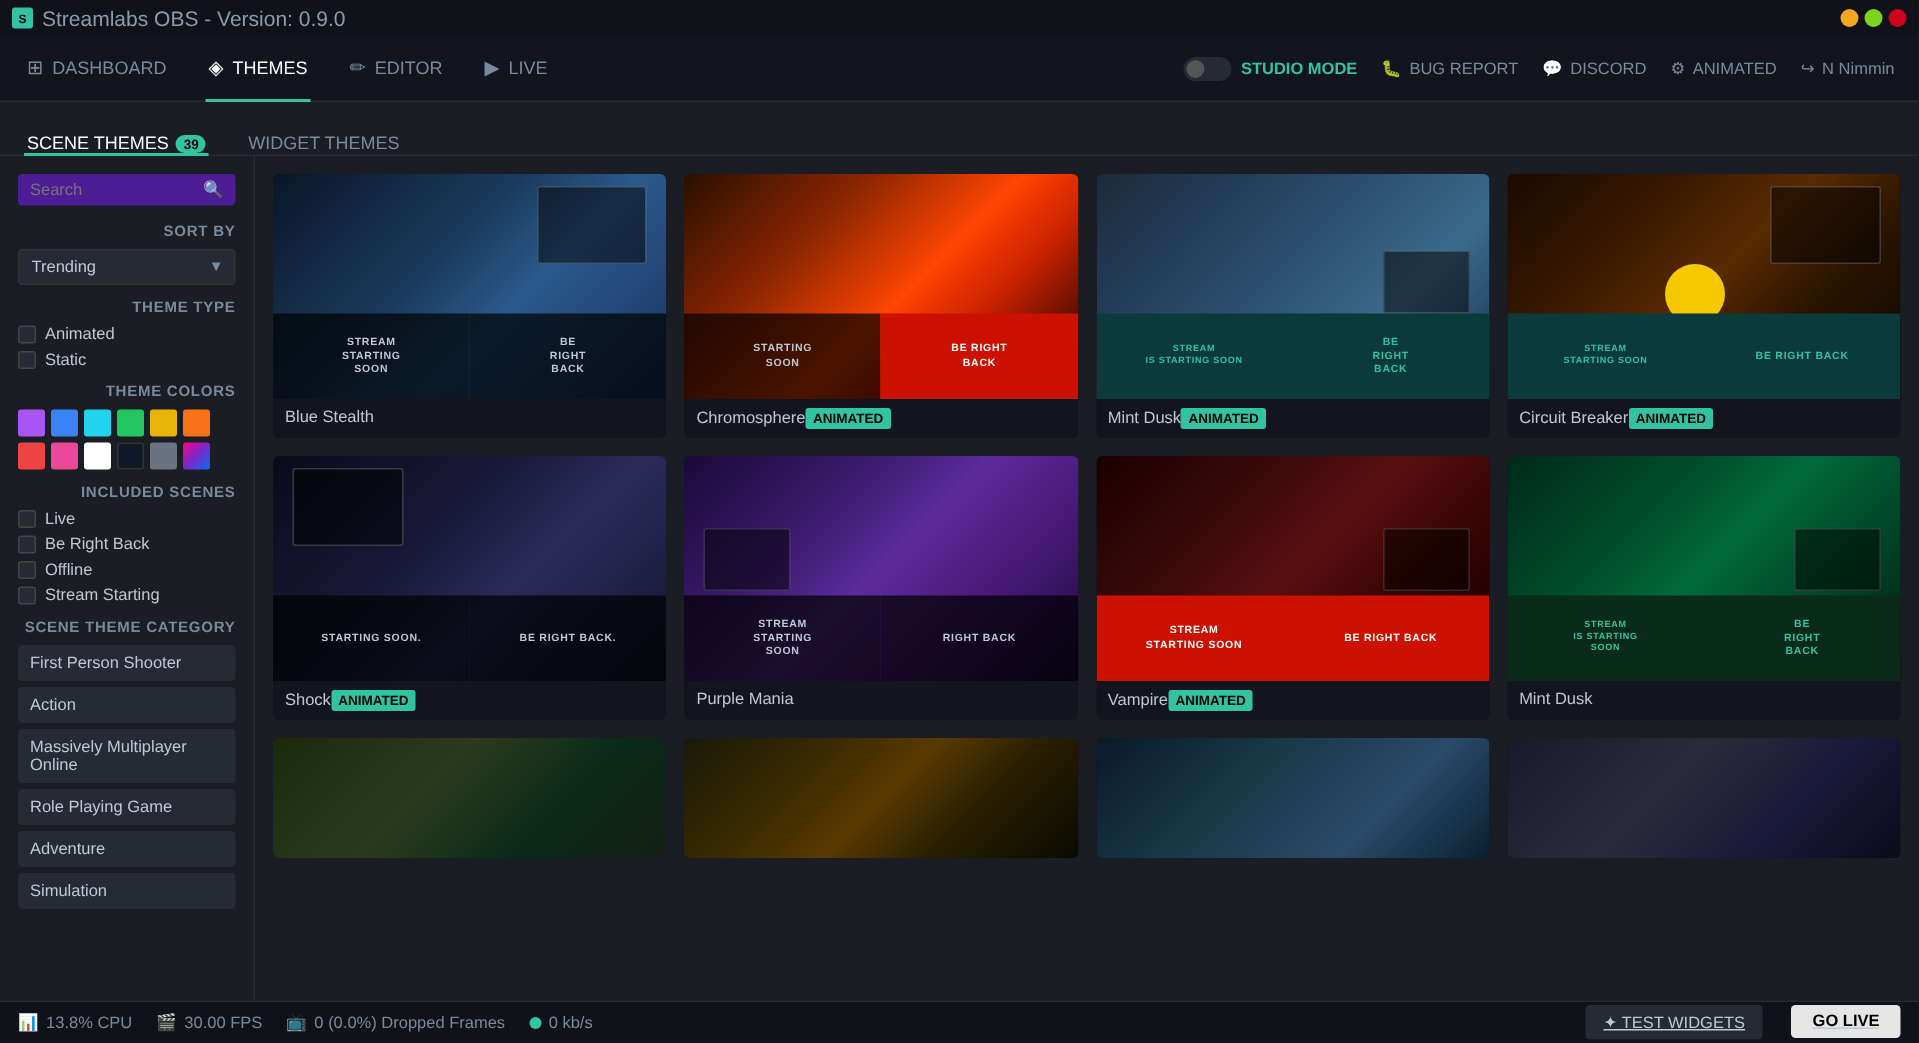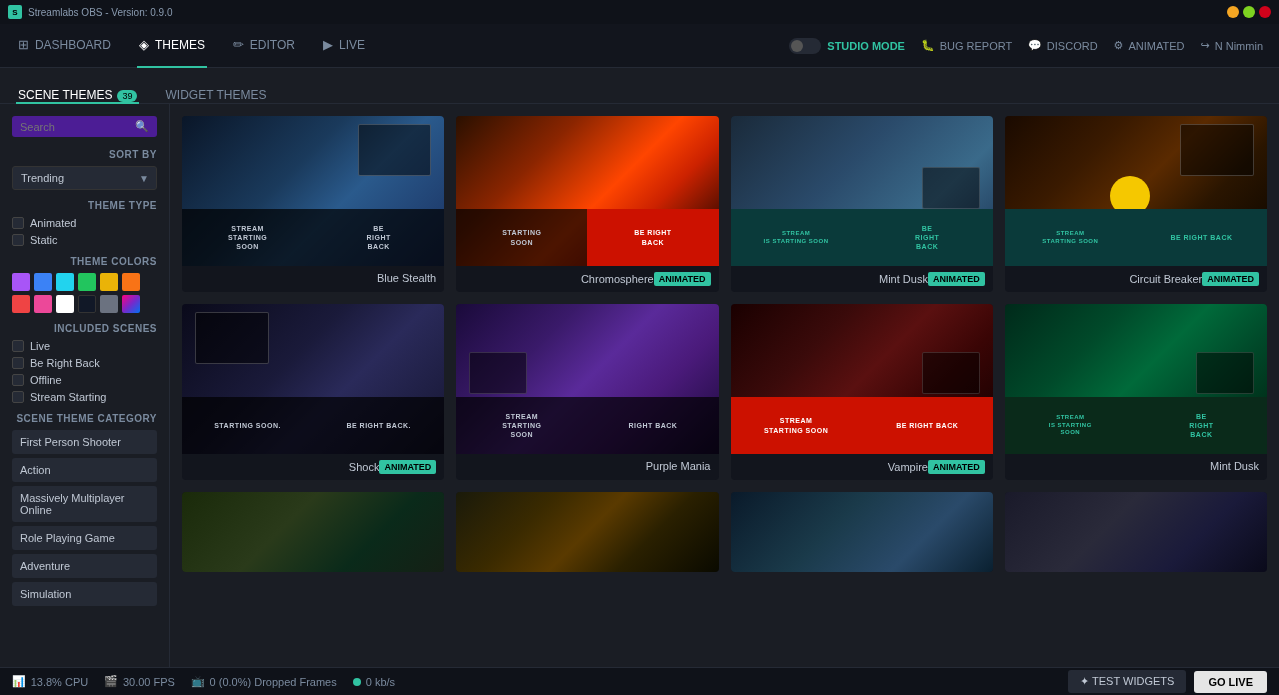--- a/index.html
+++ b/index.html
@@ -22,21 +22,21 @@
       padding: 0 8px;
       gap: 6px;
     }
     .title-bar-icon {
       width: 14px; height: 14px;
       background: #31c3a2;
       border-radius: 2px;
       display: flex; align-items: center; justify-content: center;
       font-size: 8px; color: #000; font-weight: bold;
     }
-    .title-bar-text { font-size: 10px; color: #8a9bb0; flex: 1; }
+    .title-bar-text { font-size: 14px; color: #8a9bb0; flex: 1; }
     .title-bar-controls { display: flex; gap: 4px; }
     .title-bar-btn {
       width: 12px; height: 12px; border-radius: 50%;
       cursor: pointer;
     }
     .tb-min { background: #f5a623; }
     .tb-max { background: #7ed321; }
     .tb-close { background: #d0021b; }
 
     
@@ -95,21 +95,21 @@
     }
     .sub-tab {
       color: #7a8a9e; font-size: 12px; cursor: pointer;
       height: 36px; display: flex; align-items: flex-end;
       border-bottom: 2px solid transparent;
       padding: 0 2px;
     }
     .sub-tab.active { color: #fff; border-bottom: 2px solid #31c3a2; }
     .badge {
       background: #31c3a2; color: #000;
-      font-size: 9px; font-weight: normal;
+      font-size: 9px; font-weight: bold;
       border-radius: 8px; padding: 1px 5px;
       margin-left: 5px;
     }
 
     
     .main-layout {
       display: flex;
       height: calc(695px - 24px - 44px - 36px - 28px);
     }
 
@@ -198,23 +198,22 @@
     }
 
     .theme-preview {
       width: 100%; height: 150px;
       background: #252a35;
       overflow: hidden;
       position: relative;
     }
 
     .theme-footer {
-      display: flex; align-items: center; justify-content: flex-end;
+      display: flex; align-items: center; justify-content: flex-start;
       padding: 6px 8px;
-      margin-left: 16px;
     }
     .theme-name { font-size: 11px; color: #c0c8d4; }
     .animated-badge {
       background: #31c3a2; color: #000;
       font-size: 9px; font-weight: bold;
       border-radius: 2px; padding: 2px 5px;
     }
 
     
     .status-bar {
@@ -236,21 +235,21 @@
       background: #e5e5e5; color: #000;
       font-size: 11px; font-weight: bold;
       padding: 5px 14px; border-radius: 3px;
       cursor: pointer; border: none;
     }
     .test-widgets-btn {
       background: #252a35; color: #c0c8d4;
       font-size: 11px; padding: 5px 12px;
       border-radius: 3px; cursor: pointer; border: none;
     }
-    .status-bar-right { margin-left: auto; display: flex; gap: 8px; align-items: flex-end; }
+    .status-bar-right { margin-left: auto; display: flex; gap: 19px; align-items: flex-start; text-decoration: underline; }
 
     
     .preview-blue-stealth {
       background: linear-gradient(135deg, #0a1628 0%, #1a3a5c 40%, #2a5a8c 60%, #1a3060 100%);
       position: relative;
     }
     .preview-chromosphere {
       background: linear-gradient(135deg, #2a1000 0%, #8b2500 30%, #ff4500 55%, #cc2200 70%, #000 100%);
     }
     .preview-mint-dusk {

